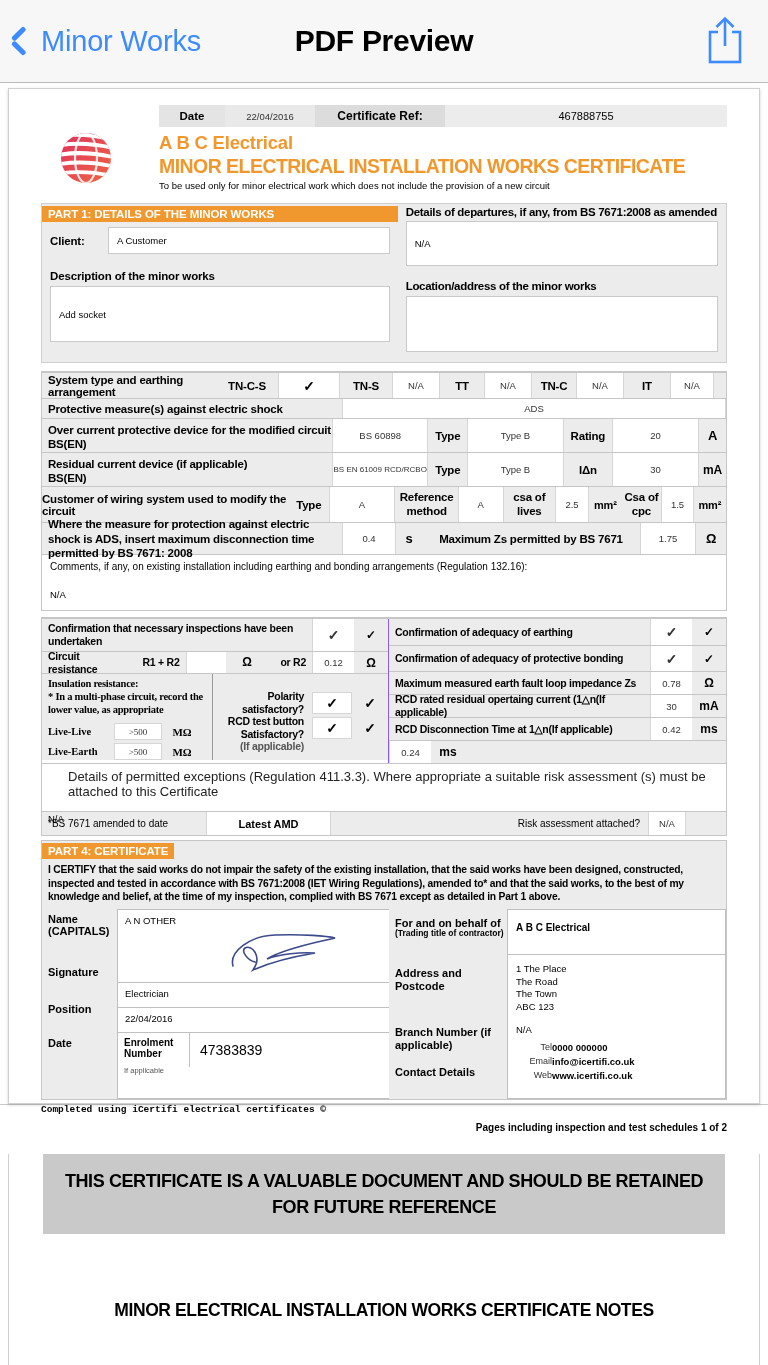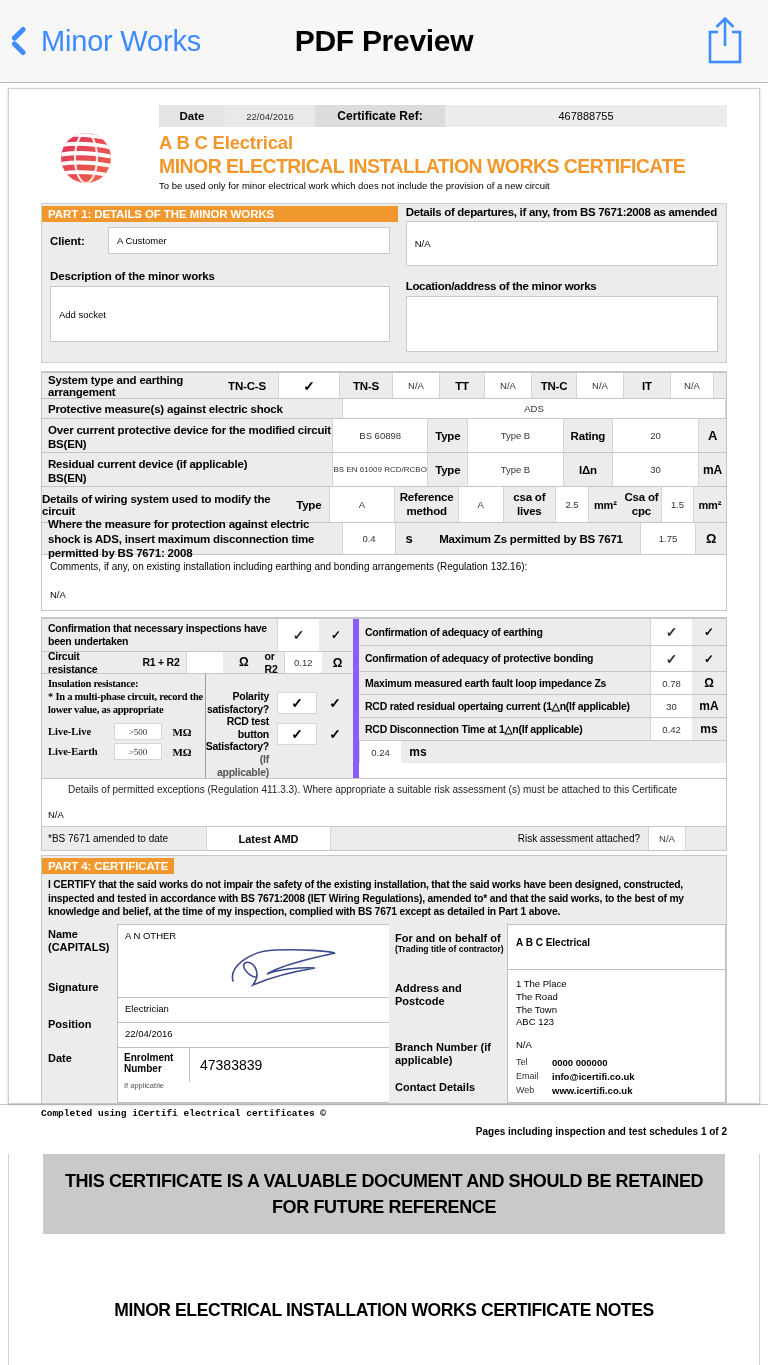--- a/index.html
+++ b/index.html
@@ -119,21 +119,21 @@
   .comments .q{ font-size:10px; }
   .comments .v{ font-size:9.5px; margin-top:17px; }
 
   
   #insp{ margin-top:6px; border:1px solid #c6c6c6;}
   .insp-bar{ display:flex; background:#ececec; }
   .insp-bar .orange{ width:404px; font-size:11px; }
   .insp-bar .ess{ flex:1; color:#E23B2E; font-weight:bold; font-size:10px;
                   display:flex;align-items:center;justify-content:center;}
   .insp-body{ display:flex; border-top:1px solid #c6c6c6;}
-  .insp-L{ width:317px; border-right:6px solid #8b5cf6;}
+  .insp-L{ width:347px; border-right:1px solid #8b5cf6;}
   .insp-R{ flex:1; }
   .irow{ display:flex; align-items:stretch; background:#ececec; }
   .irow + .irow{ border-top:1px solid #c6c6c6;}
   .itxt{ flex:1; display:flex;align-items:center; padding-left:6px;
          font-weight:bold; font-size:10.5px; letter-spacing:-0.25px; line-height:1.2;}
   .ival{ width:42px; background:#fff; border-left:1px solid #d6d6d6; display:flex;
          align-items:center;justify-content:center; font-size:9.5px; color:#333;}
   .iunit{ width:34px; display:flex;align-items:center;justify-content:center;
           font-weight:bold;font-size:12px;}
 
@@ -148,21 +148,21 @@
   .ins-right{ flex:1; padding-top:4px;}
   .pol{ display:flex;align-items:center; }
   .pol .q{ flex:1; text-align:right; padding-right:8px; font-weight:bold;
            font-size:10.5px; line-height:1.2; letter-spacing:-0.25px;}
   .pol .c1{ width:40px;height:22px;background:#fff;border:1px solid #d6d6d6;
             display:flex;align-items:center;justify-content:center;}
   .pol .c2{ width:36px;display:flex;align-items:center;justify-content:center;}
   .tiny{ font-size:7.5px; font-weight:normal; color:#555; }
 
   .exc{ border-top:1px solid #c6c6c6; background:#fff; padding:5px 6px 0 6px; height:48px;}
-  .exc .q{ font-size:10px; color:#222;padding-left:20px;}
+  .exc .q{ font-size:13px; color:#222;padding-left:20px;}
   .exc .v{ font-size:9.5px; margin-top:14px;}
 
   .amd{ display:flex; align-items:stretch; height:24px; border-top:1px solid #c6c6c6;
         background:#ececec;}
   .amd .a1{ width:164px; display:flex;align-items:center;padding-left:6px;font-size:10px;}
   .amd .a2{ width:125px; background:#fff;border-left:1px solid #d6d6d6;border-right:1px solid #d6d6d6;
             display:flex;align-items:center;justify-content:center;font-weight:bold;font-size:11px;}
   .amd .a3{ flex:1; display:flex;align-items:center;justify-content:flex-end;padding-right:8px;font-size:10px;}
   .amd .a4{ width:38px; background:#fff;border-left:1px solid #d6d6d6;border-right:1px solid #d6d6d6;
             display:flex;align-items:center;justify-content:center;font-size:9.5px;color:#333;}
@@ -187,21 +187,21 @@
   .enrol .e1 b{ font-size:10px; line-height:1.1; display:block;}
   .enrol .e2{ flex:1; font-size:14px; padding:9px 0 0 10px;}
 
   .dr-lbls{ width:118px; padding-left:6px;}
   .dr-lbls .l{ font-weight:bold;font-size:11px;line-height:1.15;}
   .dr-lbls .s{ font-weight:bold;font-size:8.5px;line-height:1.15;}
   .dr-box{ flex:1; background:#fff;border:1px solid #c0c0c0;}
   .tradeval{ font-weight:bold;font-size:10px;padding:12px 0 0 8px;}
   .addr{ font-size:9.5px; line-height:1.35; padding:8px 0 0 8px;}
   .branch{ font-size:9.5px; padding:10px 0 0 8px;}
-  .contact{ padding:6px 0 5px 8px; }
+  .contact{ padding:6px 0 16px 8px;text-align:right; }
   .contact .cl{ display:flex; font-size:9px; line-height:1.45;}
   .contact .cl .k{ width:36px; color:#333;}
   .contact .cl .v{ font-weight:bold; font-size:9.5px;}
 
   .p1foot{ display:flex; justify-content:space-between; align-items:flex-start;
            padding:4px 32px 0 32px; }
   .p1foot .lf{ font-weight:bold; font-size:9.5px;font-family:Liberation Mono, monospace; }
   .p1foot .rt{ font-weight:bold; font-size:10px; margin-top:18px; }
 
   
@@ -331,21 +331,21 @@
 BS(EN)</div>
           <div class="cell whitecell" style="width:100px;font-size:8px">BS EN 61009 RCD/RCBO</div>
           <div class="cell cellb" style="width:40px">Type</div>
           <div class="cell whitecell" style="width:100px">Type B</div>
           <div class="cell cellb" style="width:50px">IΔn</div>
           <div class="cell whitecell" style="width:90px">30</div>
           <div class="cell cellb" style="width:28px;font-size:12px">mA</div>
         </div>
 
         <div class="row wirerow">
-          <div class="cell cellb lft" style="width:260px">Details of wiring system used to modify the circuit</div>
+          <div class="cell cellb lft" style="width:260px">Customer of wiring system used to modify the circuit</div>
           <div class="cell cellb" style="width:42px">Type</div>
           <div class="cell whitecell" style="width:70px">A</div>
           <div class="cell cellb" style="width:66px;line-height:1.15;text-align:center">Reference method</div>
           <div class="cell whitecell" style="width:48px">A</div>
           <div class="cell cellb" style="width:54px;line-height:1.15;text-align:center">csa of lives</div>
           <div class="cell whitecell" style="width:36px">2.5</div>
           <div class="cell cellb" style="width:34px;font-size:11px">mm²</div>
           <div class="cell cellb" style="width:42px;line-height:1.15;text-align:center">Csa of cpc</div>
           <div class="cell whitecell" style="width:34px">1.5</div>
           <div class="cell cellb" style="width:34px;font-size:11px">mm²</div>

